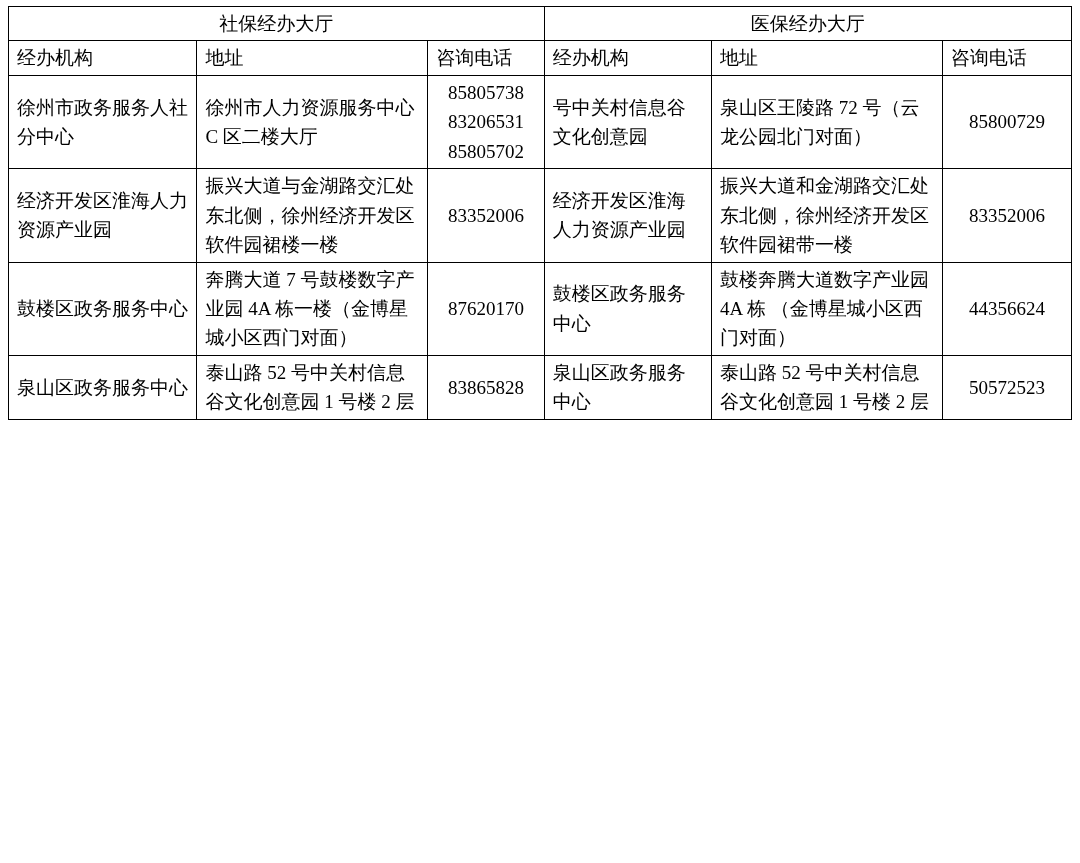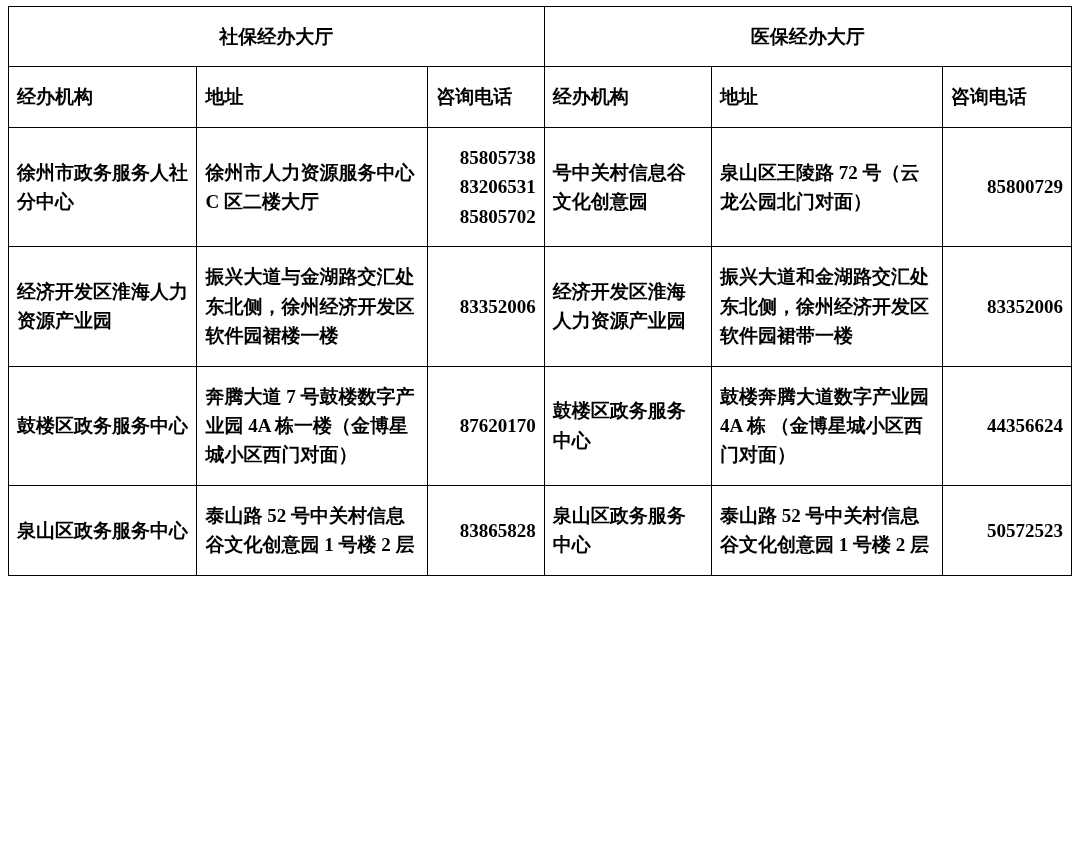--- a/index.html
+++ b/index.html
@@ -21,22 +21,22 @@
   }
   table.contact-table {
     border-collapse: collapse;
     table-layout: fixed;
     width: 1064px;
   }
   table.contact-table td,
   table.contact-table th {
     border: 1px solid #000000;
     vertical-align: middle;
-    font-weight: bold;
-    padding: 15px 8px;
+    font-weight: normal;
+    padding: 2px 8px;
     line-height: 1.55;
     font-size: 19px;
   }
   
   col.c1 { width: 178px; }
   col.c2 { width: 218px; }
   col.c3 { width: 110px; }
   col.c4 { width: 158px; }
   col.c5 { width: 218px; }
   col.c6 { width: 122px; }
@@ -50,21 +50,21 @@
     text-align: left;
     font-size: 20px;
     padding: 7px 4px;
   }
   .cell-text {
     text-align: left;
     word-break: break-all;
     margin-left: 8px;
   }
   .cell-phone {
-    text-align: right;
+    text-align: center;
     font-size: 19px;
     line-height: 1.75;
   }
   .phone-line { display: block; }
 </style>
 </head>
 <body>
 
 <div class="table-wrap">
   <table class="contact-table">

